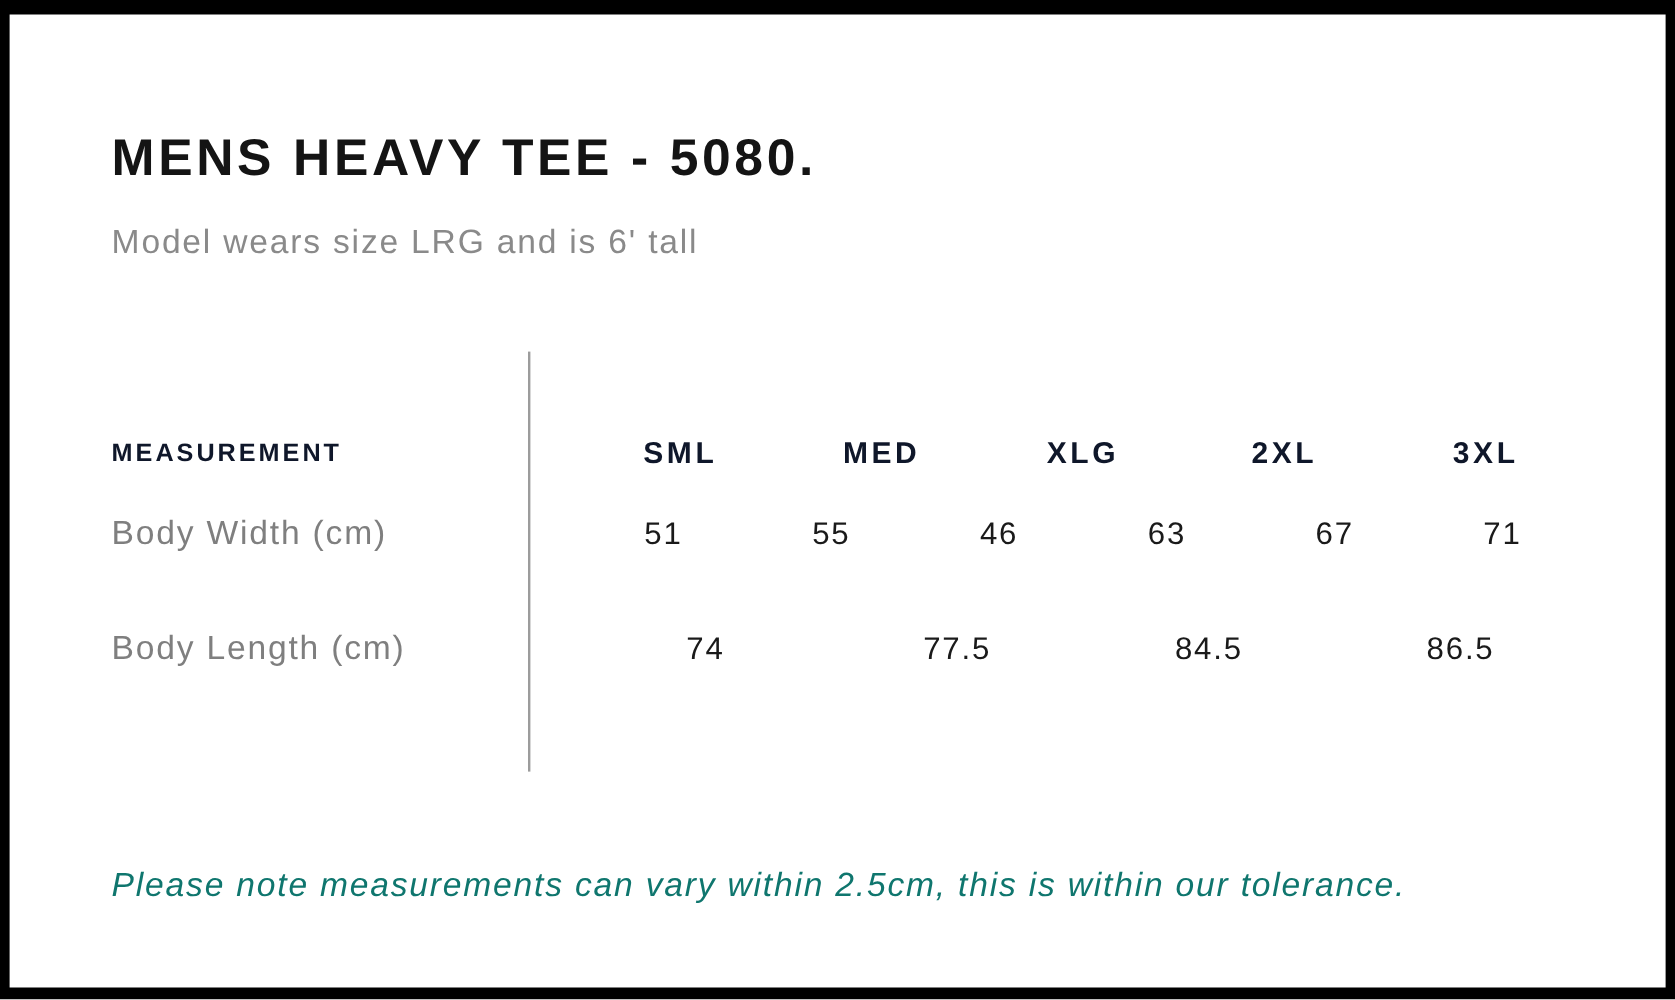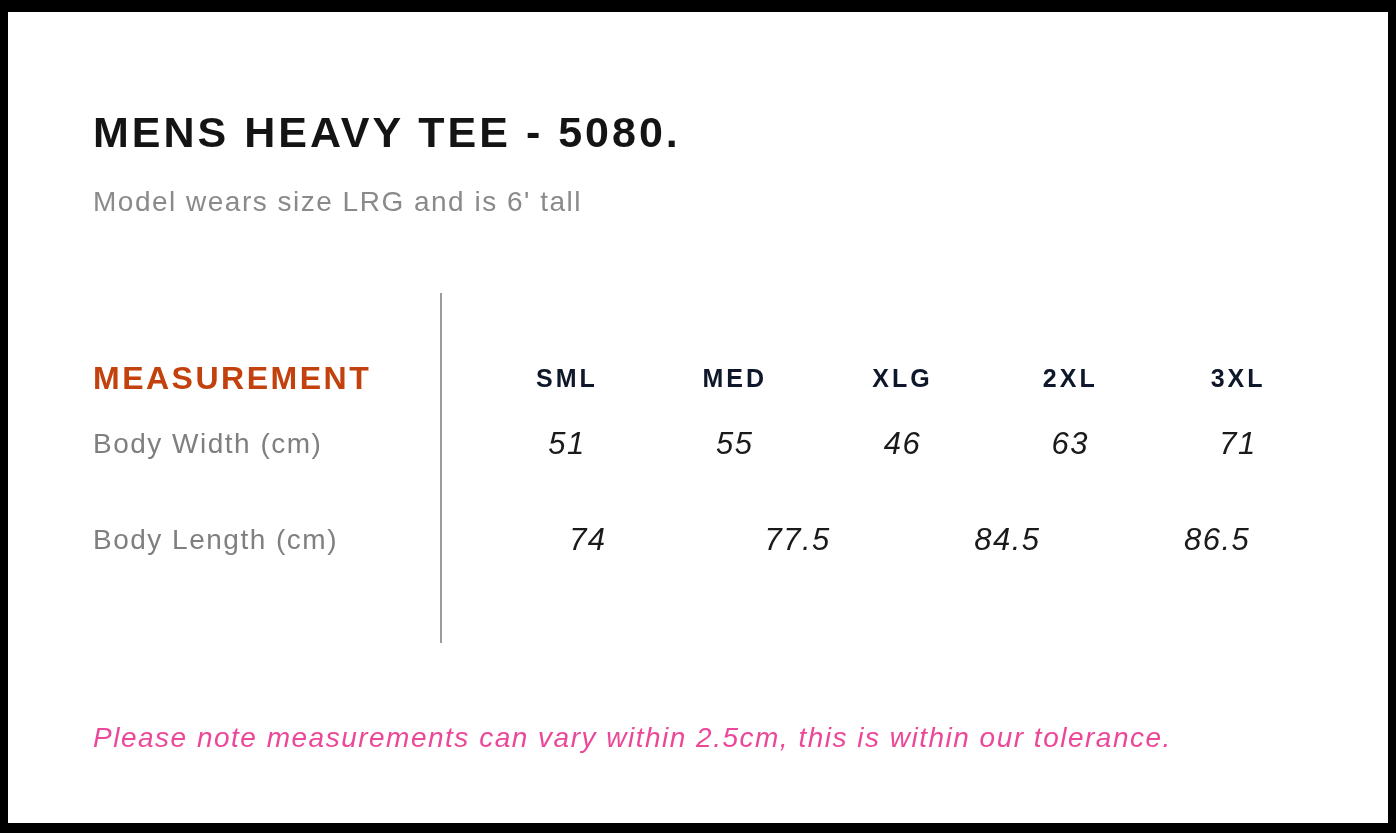--- a/index.html
+++ b/index.html
@@ -58,55 +58,54 @@
   .label-cell {
     flex: 0 0 347px;
     width: 347px;
     font-size: 28px;
     letter-spacing: 1.5px;
     color: #7f7f7f;
     white-space: nowrap;
   }
 
   .header-label {
-    font-size: 32px;
+    font-size: 21px;
     font-weight: bold;
     letter-spacing: 2.5px;
-    color: #c2410c;
+    color: #0f172a;
   }
 
   .cells {
     flex: 1;
     display: flex;
     padding-left: 43px;
   }
 
   .cell { flex: 1; text-align: center; white-space: nowrap; }
 
   .size-header {
     font-size: 25px;
     font-weight: bold;
     letter-spacing: 3px;
     color: #0f172a;
   }
 
   .value {
-    font-size: 31px;
+    font-size: 26px;
     letter-spacing: 1.5px;
     color: #1a1a1a;
-    font-style: italic;
   }
 
   .footnote {
     margin: 78px 0 0 0;
     font-size: 28px;
     font-style: italic;
     letter-spacing: 1.5px;
     line-height: 34px;
-    color: #ec4899;
+    color: #0f766e;
   }
 </style>
 </head>
 <body>
 
 <div class="frame">
   <div class="content">
 
     <h1 class="title">MENS HEAVY TEE - 5080.</h1>
 
@@ -126,20 +125,21 @@
         </div>
       </div>
 
       <div class="row width-row">
         <div class="label-cell">Body Width (cm)</div>
         <div class="cells">
           <div class="cell value">51</div>
           <div class="cell value">55</div>
           <div class="cell value">46</div>
           <div class="cell value">63</div>
+          <div class="cell value">67</div>
           <div class="cell value">71</div>
         </div>
       </div>
 
       <div class="row length-row">
         <div class="label-cell">Body Length (cm)</div>
         <div class="cells">
           <div class="cell value">74</div>
           <div class="cell value">77.5</div>
           <div class="cell value">84.5</div>

